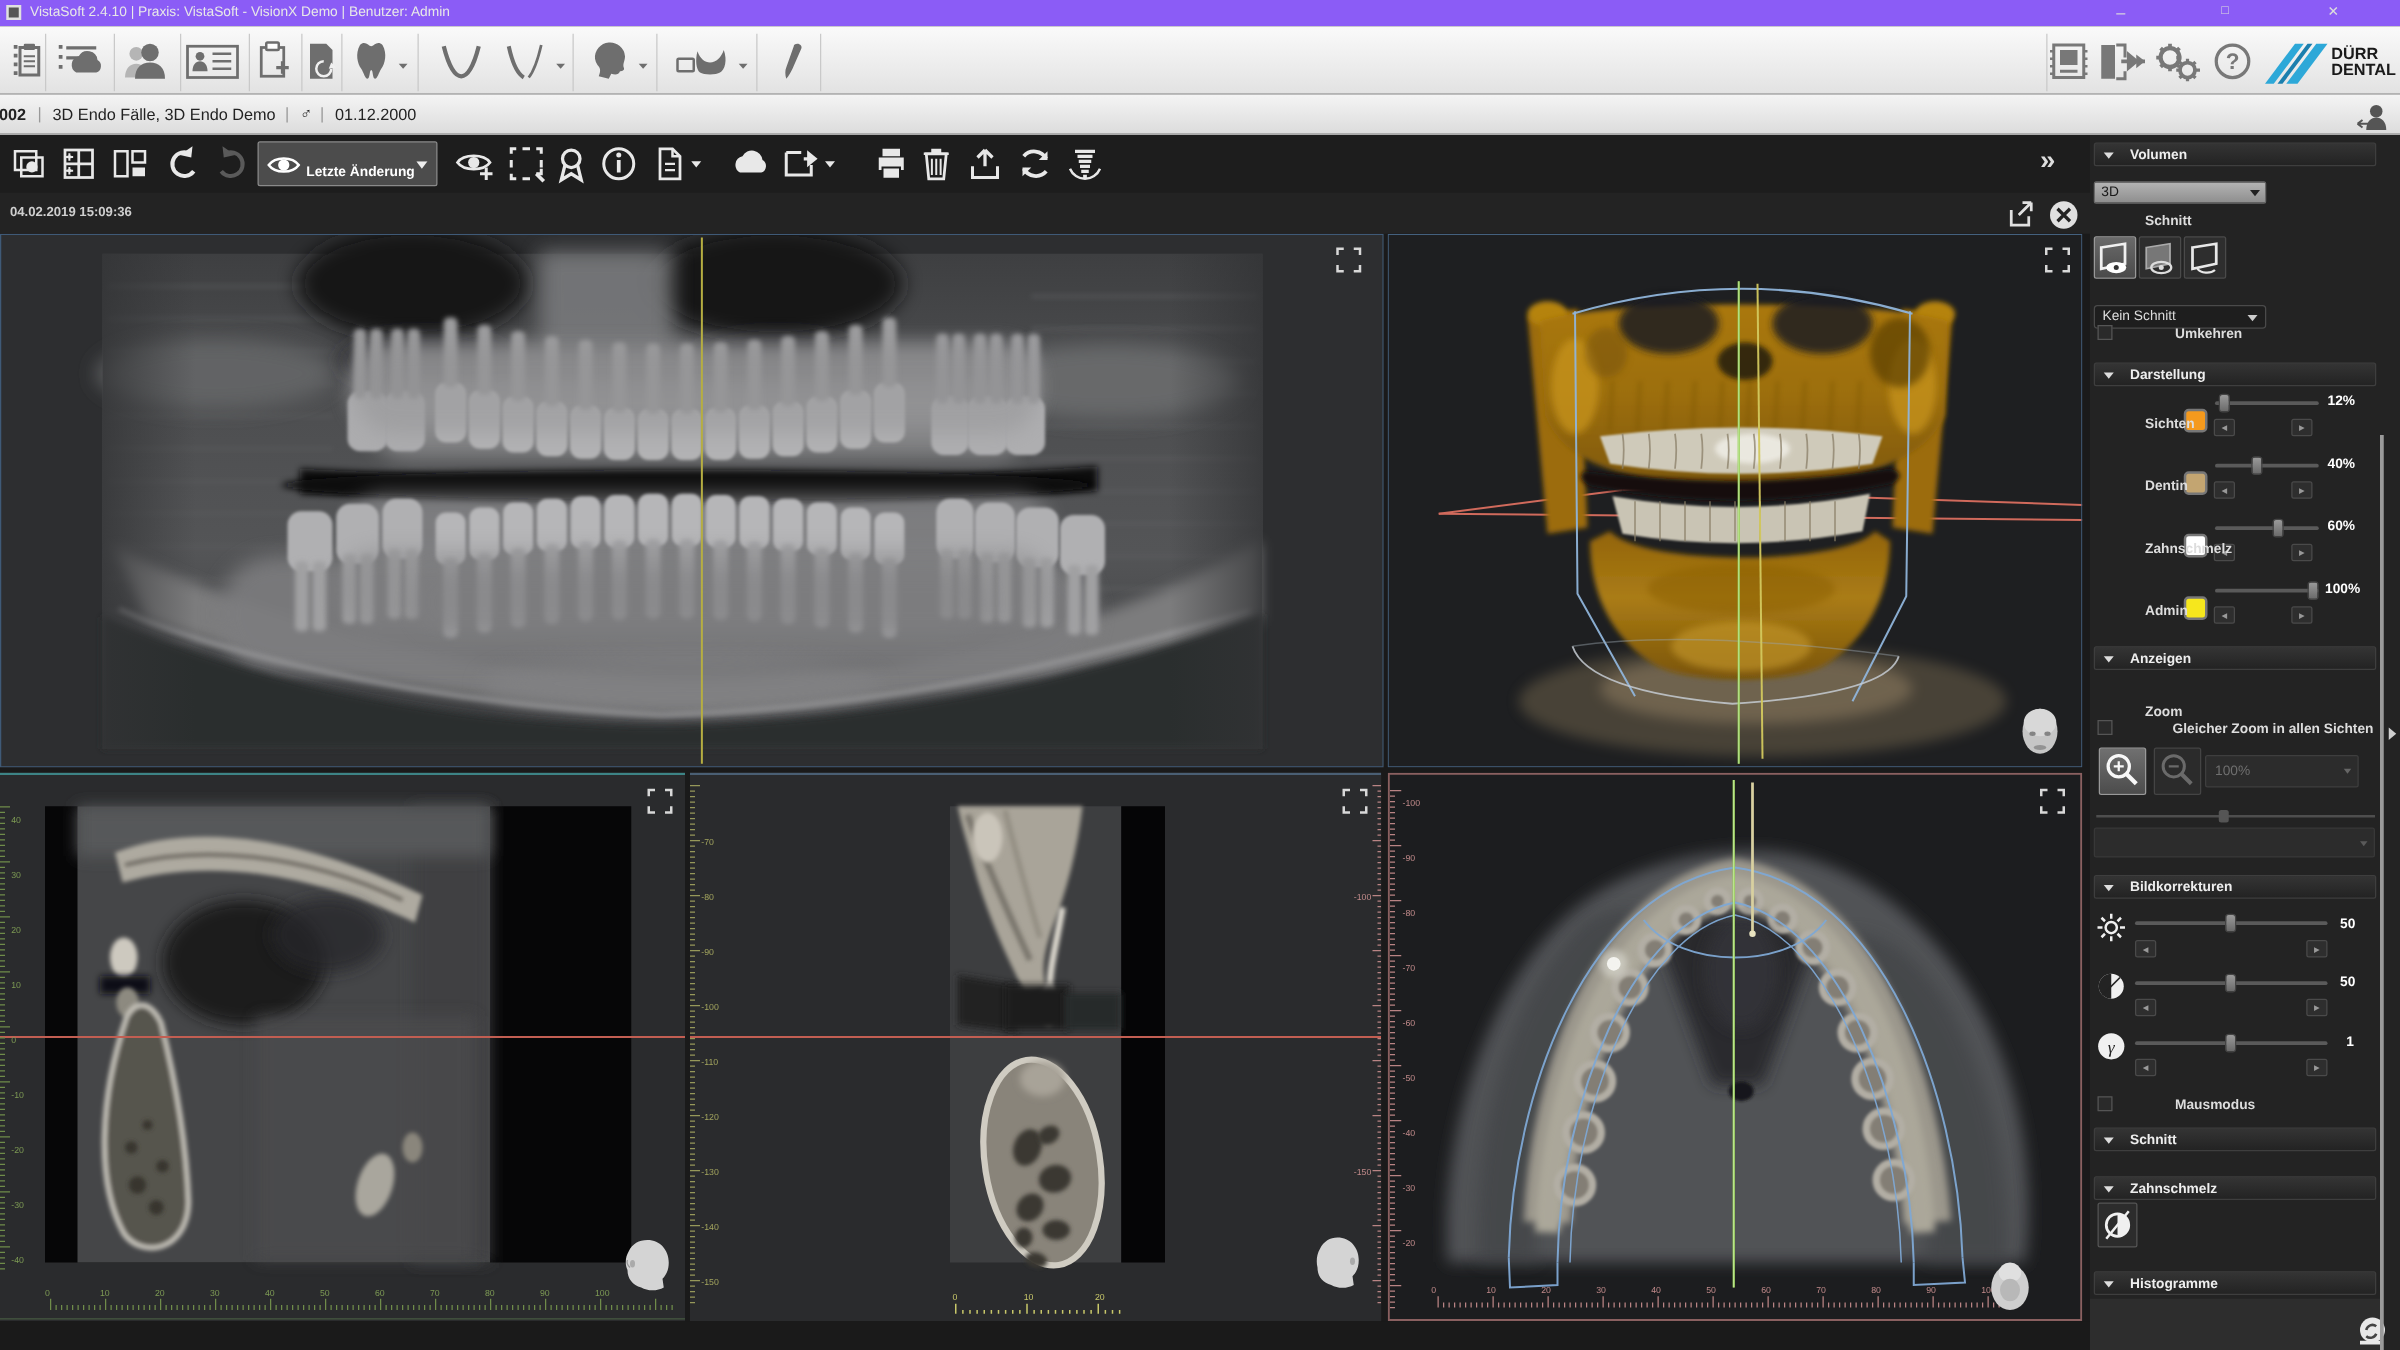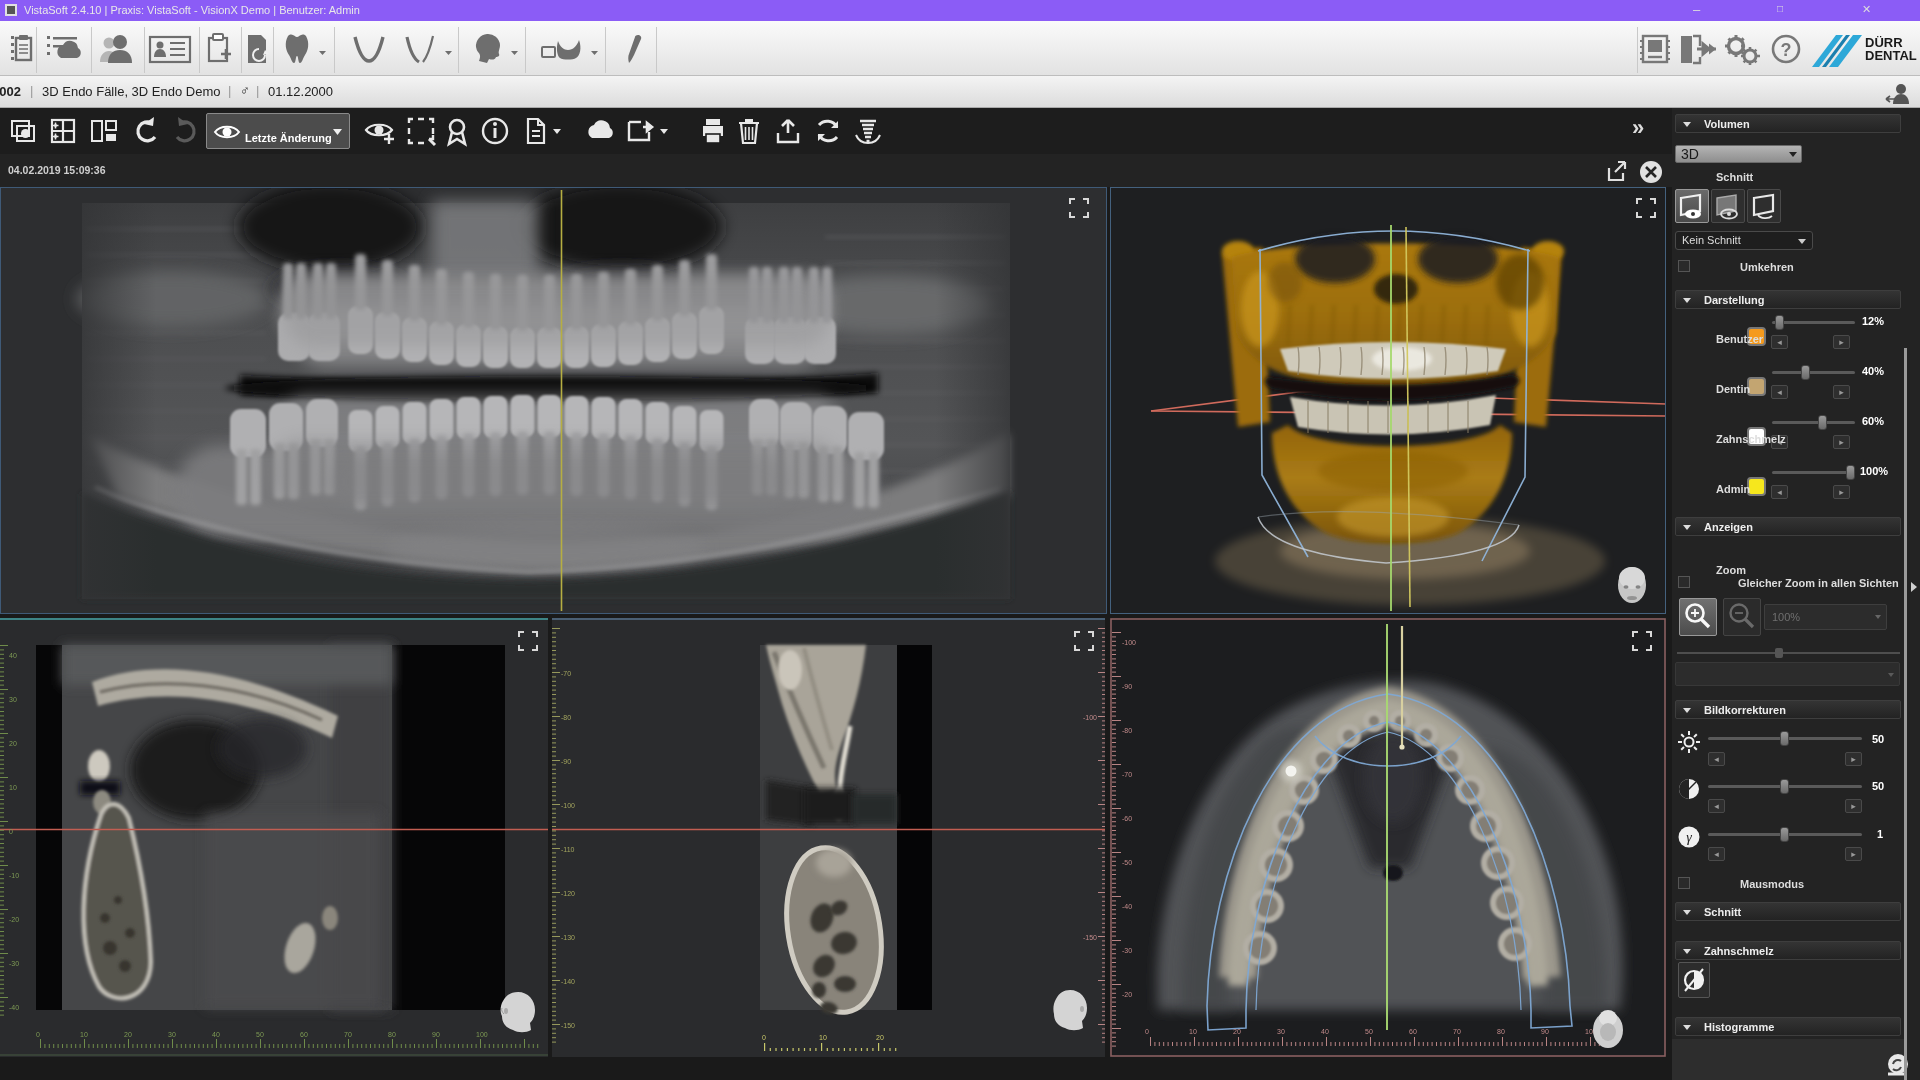--- a/index.html
+++ b/index.html
@@ -1433,21 +1433,21 @@
       </g>
     </svg></div>
 <div id="statusbar"></div>
 
 <div id="rightpanel">
   <div class="hdr" style="top:6px">
       <span class="tri"></span>
       <span class="ht">Volumen</span>
     </div>
 
-  <div class="abs" style="left:3px;top:37px;width:127px;height:18px;background:linear-gradient(#b4b4b4,#8e8e8e);border:1px solid #6a6a6a;border-radius:2px;color:#1a1a1a;font-size:14px;line-height:16px">
+  <div class="abs" style="left:3px;top:37px;width:138px;height:18px;background:linear-gradient(#b4b4b4,#8e8e8e);border:1px solid #6a6a6a;border-radius:2px;color:#1a1a1a;font-size:11px;line-height:16px">
     <span style="margin-left:5px">3D</span>
     <span class="abs" style="right:4px;top:6px;width:0;height:0;border-left:4px solid transparent;border-right:4px solid transparent;border-top:5px solid #222"></span>
   </div>
   <div class="plabel" style="left:4px;top:63px">Schnitt</div>
 
   <div class="abs" style="left:3px;top:81px;width:34px;height:34px;background:linear-gradient(#6a6a6a,#4a4a4a);border:1px solid #999;border-radius:2px">
     <svg width="32" height="32" viewBox="0 0 32 32">
         <path d="M5 8 L24 5 V21 L5 25 Z" fill="none" stroke="#f0f0f0" stroke-width="2.2"></path>
         <ellipse cx="17" cy="24" rx="8" ry="4.5" fill="#fff"></ellipse>
         <circle cx="17" cy="24" r="2" fill="#333"></circle>
@@ -1459,35 +1459,35 @@
         <ellipse cx="17" cy="24" rx="8" ry="4.5" fill="none" stroke="#ddd" stroke-width="1.8"></ellipse>
         <circle cx="17" cy="24" r="2" fill="#ddd"></circle>
       </svg>
   </div>
   <div class="abs" style="left:75px;top:81px;width:34px;height:34px;background:#2e2e2e;border:1px solid #4a4a4a;border-radius:2px">
     <svg width="32" height="32" viewBox="0 0 32 32">
         <path d="M6 8 L25 5 V21 L6 25 Z" fill="none" stroke="#e8e8e8" stroke-width="2.2"></path>
         <path d="M10 25 a8 5 0 0 0 14 1" fill="none" stroke="#e8e8e8" stroke-width="1.8"></path>
       </svg>
   </div>
-  <div class="ddl" style="left:3px;top:123px;width:138px"><span style="margin-left:6px">Kein Schnitt</span><span class="arr"></span></div>
+  <div class="ddl" style="left:3px;top:136px;width:138px"><span style="margin-left:6px">Kein Schnitt</span><span class="arr"></span></div>
   <div class="cb" style="left:6px;top:152px"></div>
   <div class="plabel" style="left:28px;top:153px">Umkehren</div>
   <div class="hdr" style="top:182px">
       <span class="tri"></span>
       <span class="ht">Darstellung</span>
     </div>
 
   <div class="track" style="left:100px;top:213px;width:83px"></div>
     <div class="knob" style="left:103px;top:207px"></div>
   <div class="pct" style="left:190px;top:207px">12%</div>
   <div class="swatch" style="left:75px;top:219px;background:#f59a1d"></div>
   <div class="sbtn" style="left:99px;top:227px">◂</div>
     <div class="sbtn" style="left:161px;top:227px">▸</div>
-  <div class="plabel" style="left:4px;top:225px">Benutzer</div>
+  <div class="plabel" style="left:4px;top:225px">Sichten</div>
 
   <div class="track" style="left:100px;top:263px;width:83px"></div>
     <div class="knob" style="left:129px;top:257px"></div>
   <div class="pct" style="left:190px;top:257px">40%</div>
   <div class="swatch" style="left:75px;top:269px;background:#c3a571"></div>
   <div class="sbtn" style="left:99px;top:277px">◂</div>
     <div class="sbtn" style="left:161px;top:277px">▸</div>
   <div class="plabel" style="left:4px;top:275px">Dentin</div>
 
   <div class="track" style="left:100px;top:313px;width:83px"></div>

